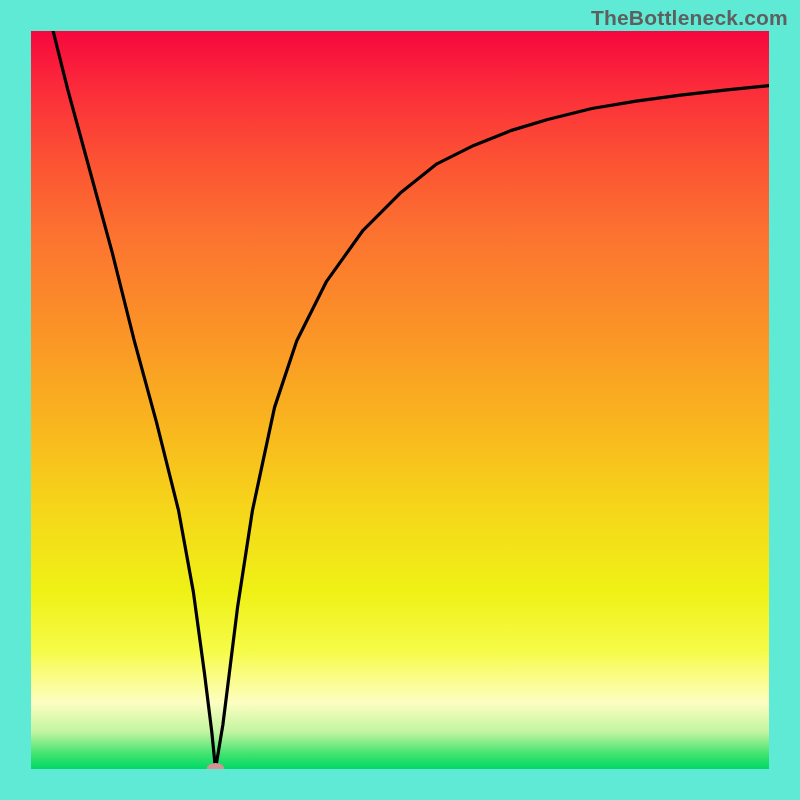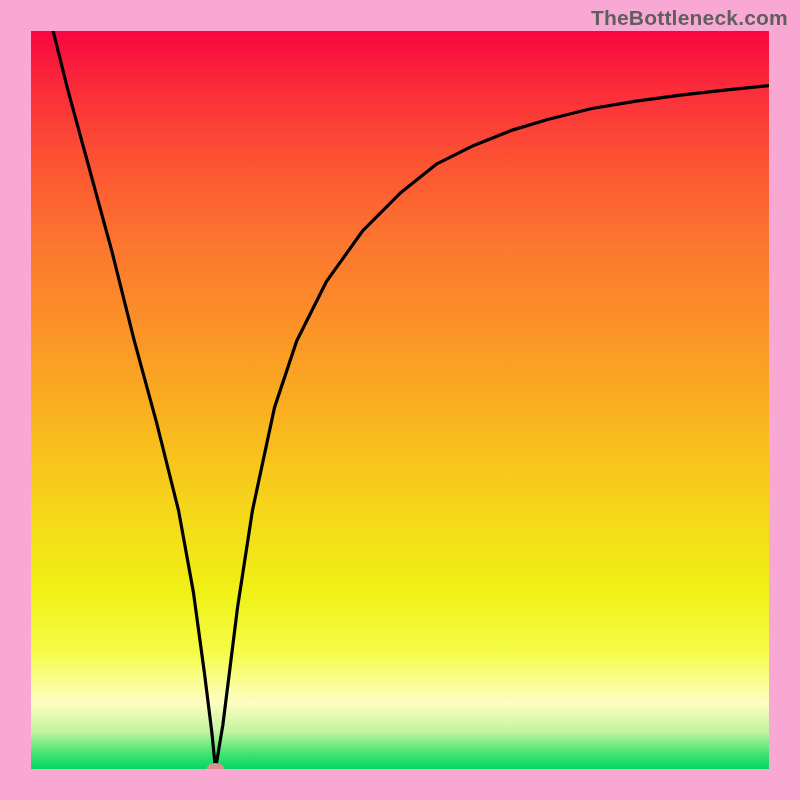--- a/index.html
+++ b/index.html
@@ -8,21 +8,21 @@
     width: 800px;
     height: 800px;
     overflow: hidden;
     background: #000;
     font-family: Arial, Helvetica, sans-serif;
   }
   .frame {
     position: relative;
     width: 800px;
     height: 800px;
-    background: #f9a8d4;
+    background: #5eead4;
   }
   .plot {
     position: absolute;
     left: 31px;
     top: 31px;
     width: 738px;
     height: 738px;
     
     background: linear-gradient(
       to bottom,

